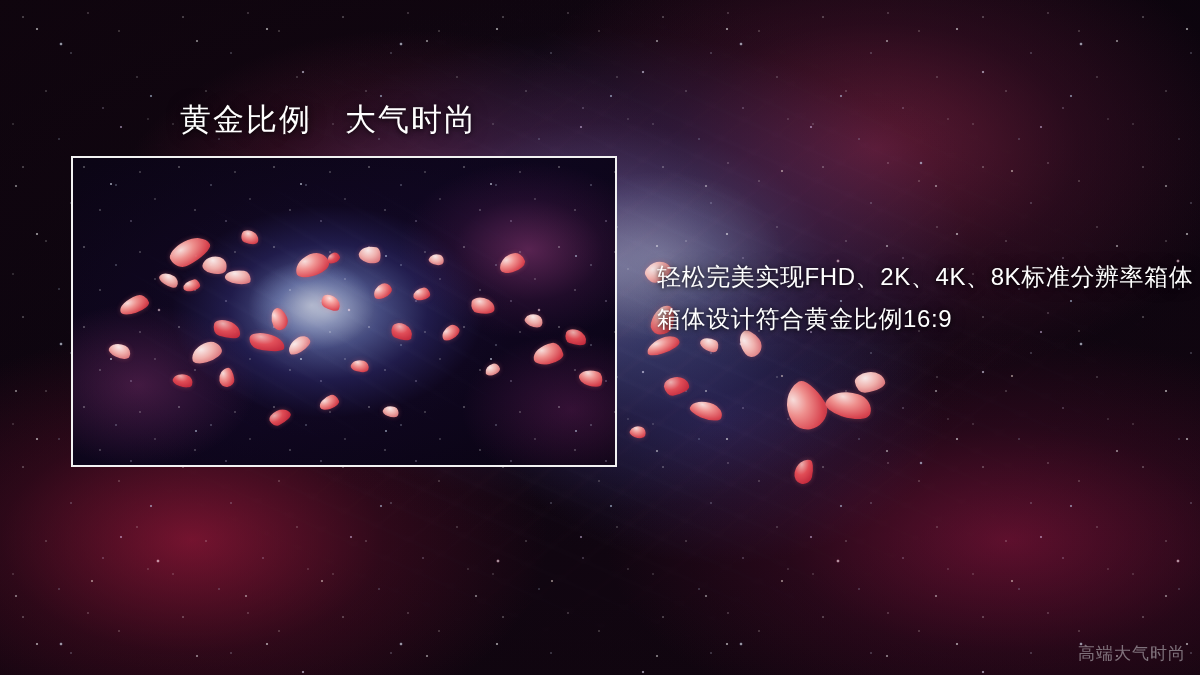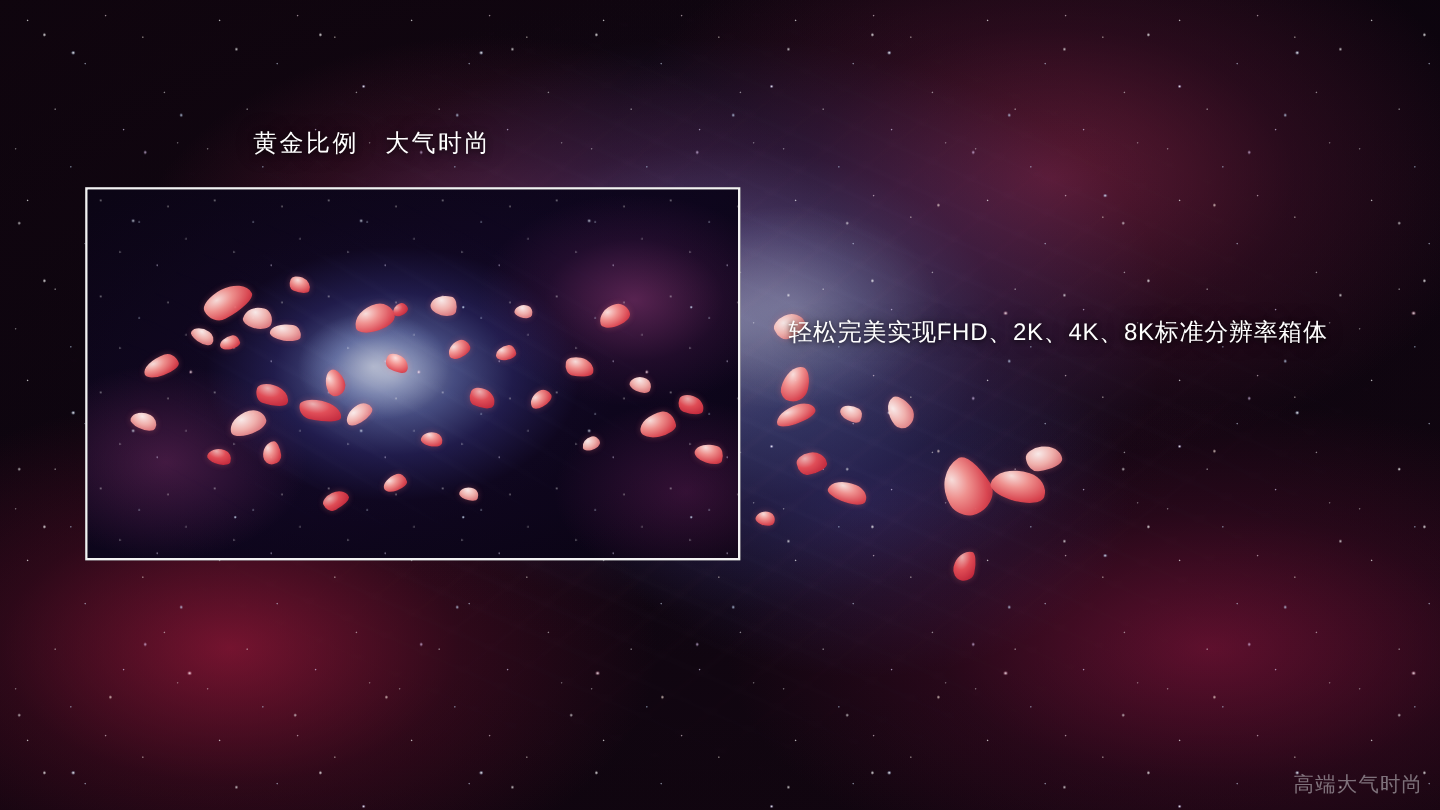--- a/index.html
+++ b/index.html
@@ -222,37 +222,36 @@
           rgba(255,255,255,0) 24px);
     mask-image: radial-gradient(ellipse 56% 60% at 48% 50%, #000 8%, transparent 86%);
     -webkit-mask-image: radial-gradient(ellipse 56% 60% at 48% 50%, #000 8%, transparent 86%);
   }
 
   
   #slide-title {
     position: absolute;
     left: 180px;
     top: 100px;
-    font-size: 20px;
+    font-size: 31px;
     line-height: 40px;
     letter-spacing: 2px;
     color: #ffffff;
     white-space: pre;
     text-shadow: 0 1px 5px rgba(0,0,0,0.75), 0 0 18px rgba(0,0,0,0.45);
-    margin-left: 31px;
   }
 
   #description {
     position: absolute;
     left: 657px;
     top: 256px;
     width: 520px;
   }
   .desc-line {
-    font-size: 20px;
+    font-size: 24px;
     line-height: 42px;
     letter-spacing: 0.6px;
     color: #ffffff;
     white-space: nowrap;
     text-shadow: 0 1px 4px rgba(0,0,0,0.8), 0 0 14px rgba(0,0,0,0.5);
   }
 
   #watermark {
     position: absolute;
     right: 14px;
@@ -332,17 +331,18 @@
         <div class="petal" style="left: 246px; top: 238px; width: 20px; height: 13px; transform: rotate(-20deg); border-radius: 70% 30% 52% 48% / 62% 66% 34% 38%;"></div>
         <div class="petal pale" style="left: 310px; top: 248px; width: 16px; height: 11px; transform: rotate(22deg);"></div>
         <div class="petal deep" style="left: 196px; top: 252px; width: 22px; height: 14px; transform: rotate(-26deg); border-radius: 48% 52% 70% 30% / 40% 62% 38% 60%;"></div>
         <div class="petal" style="left: 506px; top: 212px; width: 24px; height: 16px; transform: rotate(18deg); border-radius: 70% 30% 52% 48% / 62% 66% 34% 38%;"></div>
         <div class="petal pale" style="left: 412px; top: 206px; width: 15px; height: 11px; transform: rotate(-14deg);"></div>
       </div>
   </div>
 
   <div id="description">
     <div class="desc-line">轻松完美实现FHD、2K、4K、8K标准分辨率箱体</div>
+    <div class="desc-line">箱体设计符合黄金比例16:9</div>
   </div>
 
   <div id="watermark">高端大气时尚</div>
 
 </div>
 
 </body></html>

